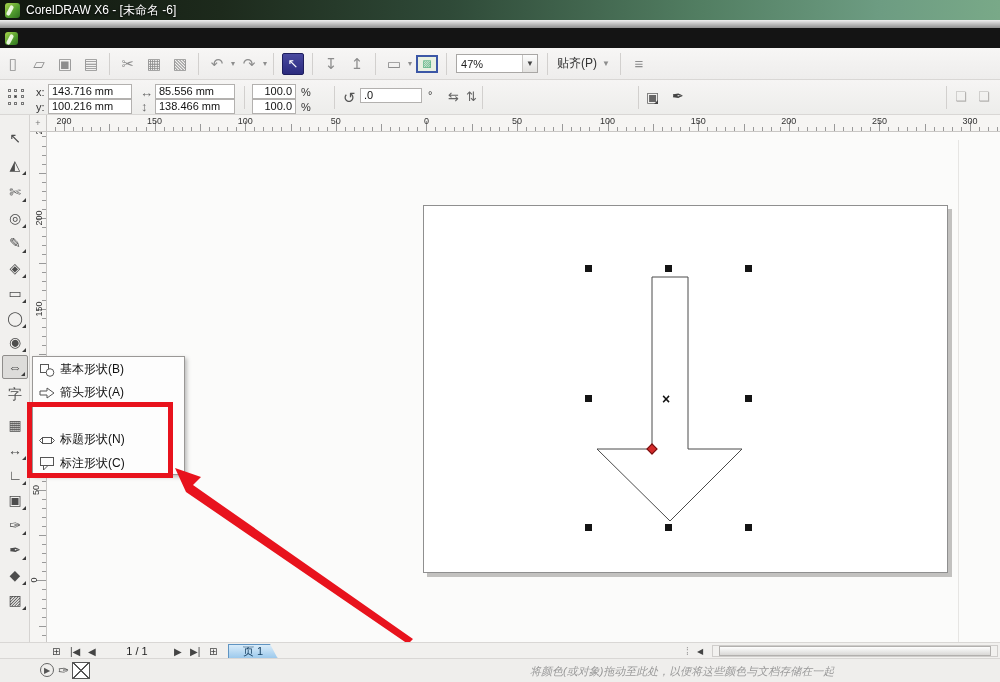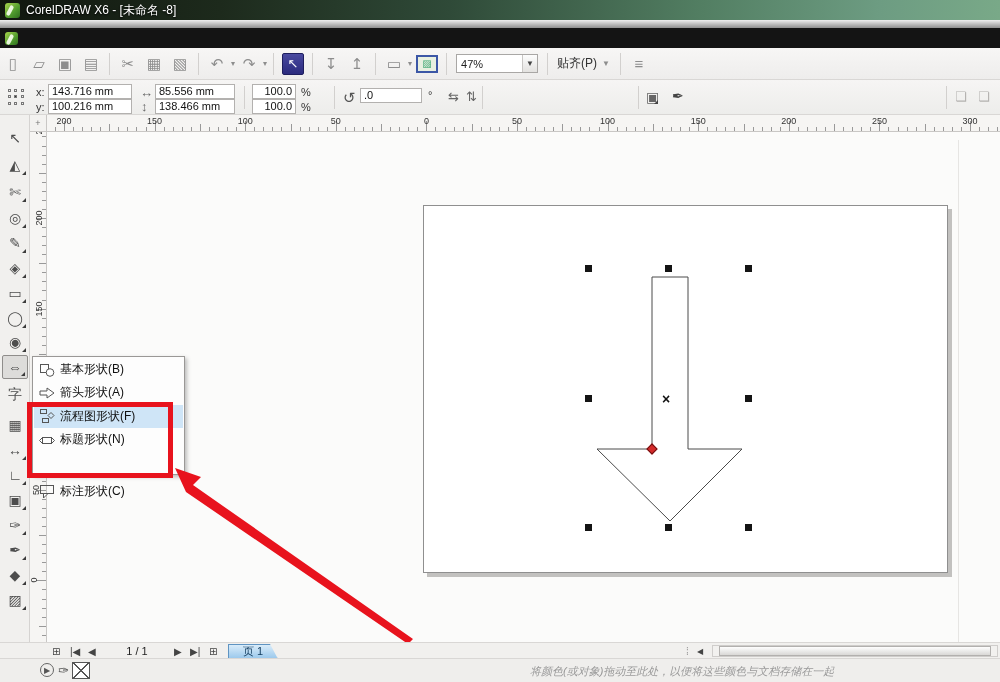--- a/index.html
+++ b/index.html
@@ -131,21 +131,21 @@
                      linear-gradient(-45deg,transparent 46%,#555 46%,#555 54%,transparent 54%); }
   svg { display:block; }
 </style>
 </head>
 <body>
 
 <div id="app">
 
   <div class="titlebar">
     <div class="leaf"></div>
-    <div class="title-text">CorelDRAW X6 - [未命名 -8]</div>
+    <div class="title-text">CorelDRAW X6 - [未命名 -6]</div>
   </div>
   <div class="framestrip"></div>
 
   <div class="menubar">
     <div class="leaf" style="width:13px;height:13px;"></div>
   </div>
 
   <div class="toolbar">
     <div id="tb-groups" style="display:flex;align-items:center;">
         <div class="tb-icon">▯</div>
@@ -475,41 +475,31 @@
         <span class="fly-label">基本形状(B)</span>
       </div>
       <div class="fly-row" style="top: 24.4px;">
         <span class="fly-icon">
           <svg width="16" height="16">
             <polygon points="1,6 8,6 8,3 15,8 8,13 8,10 1,10" fill="none" stroke="#555"></polygon>
           </svg>
         </span>
         <span class="fly-label">箭头形状(A)</span>
       </div>
-      <div class="fly-row hl" style="top: 47.8px;">
-        <span class="fly-icon">
-          <svg width="16" height="16">
-            <rect x="1.5" y="1.5" width="6" height="4" fill="none" stroke="#555"></rect>
-            <polygon points="12,4.5 15,7.5 12,10.5 9,7.5" fill="none" stroke="#555"></polygon>
-            <rect x="3.5" y="10.5" width="6" height="4" fill="none" stroke="#555"></rect>
-          </svg>
-        </span>
-        <span class="fly-label">流程图形状(F)</span>
-      </div>
       <div class="fly-row" style="top: 71.2px;">
         <span class="fly-icon">
           <svg width="16" height="16">
             <rect x="3.5" y="5.5" width="9" height="6" fill="none" stroke="#555"></rect>
             <polygon points="3.5,5.5 0.5,8.5 3.5,11.5" fill="none" stroke="#555"></polygon>
             <polygon points="12.5,5.5 15.5,8.5 12.5,11.5" fill="none" stroke="#555"></polygon>
           </svg>
         </span>
         <span class="fly-label">标题形状(N)</span>
       </div>
-      <div class="fly-row" style="top: 94.6px; margin-top: 28px;">
+      <div class="fly-row" style="top: 94.6px;">
         <span class="fly-icon">
           <svg width="16" height="16">
             <rect x="1.5" y="2.5" width="13" height="8" fill="none" stroke="#555"></rect>
             <polygon points="4.5,10.5 4.5,15 9,10.5" fill="#fff" stroke="#555"></polygon>
           </svg>
         </span>
         <span class="fly-label">标注形状(C)</span>
       </div>
     </div>
 

